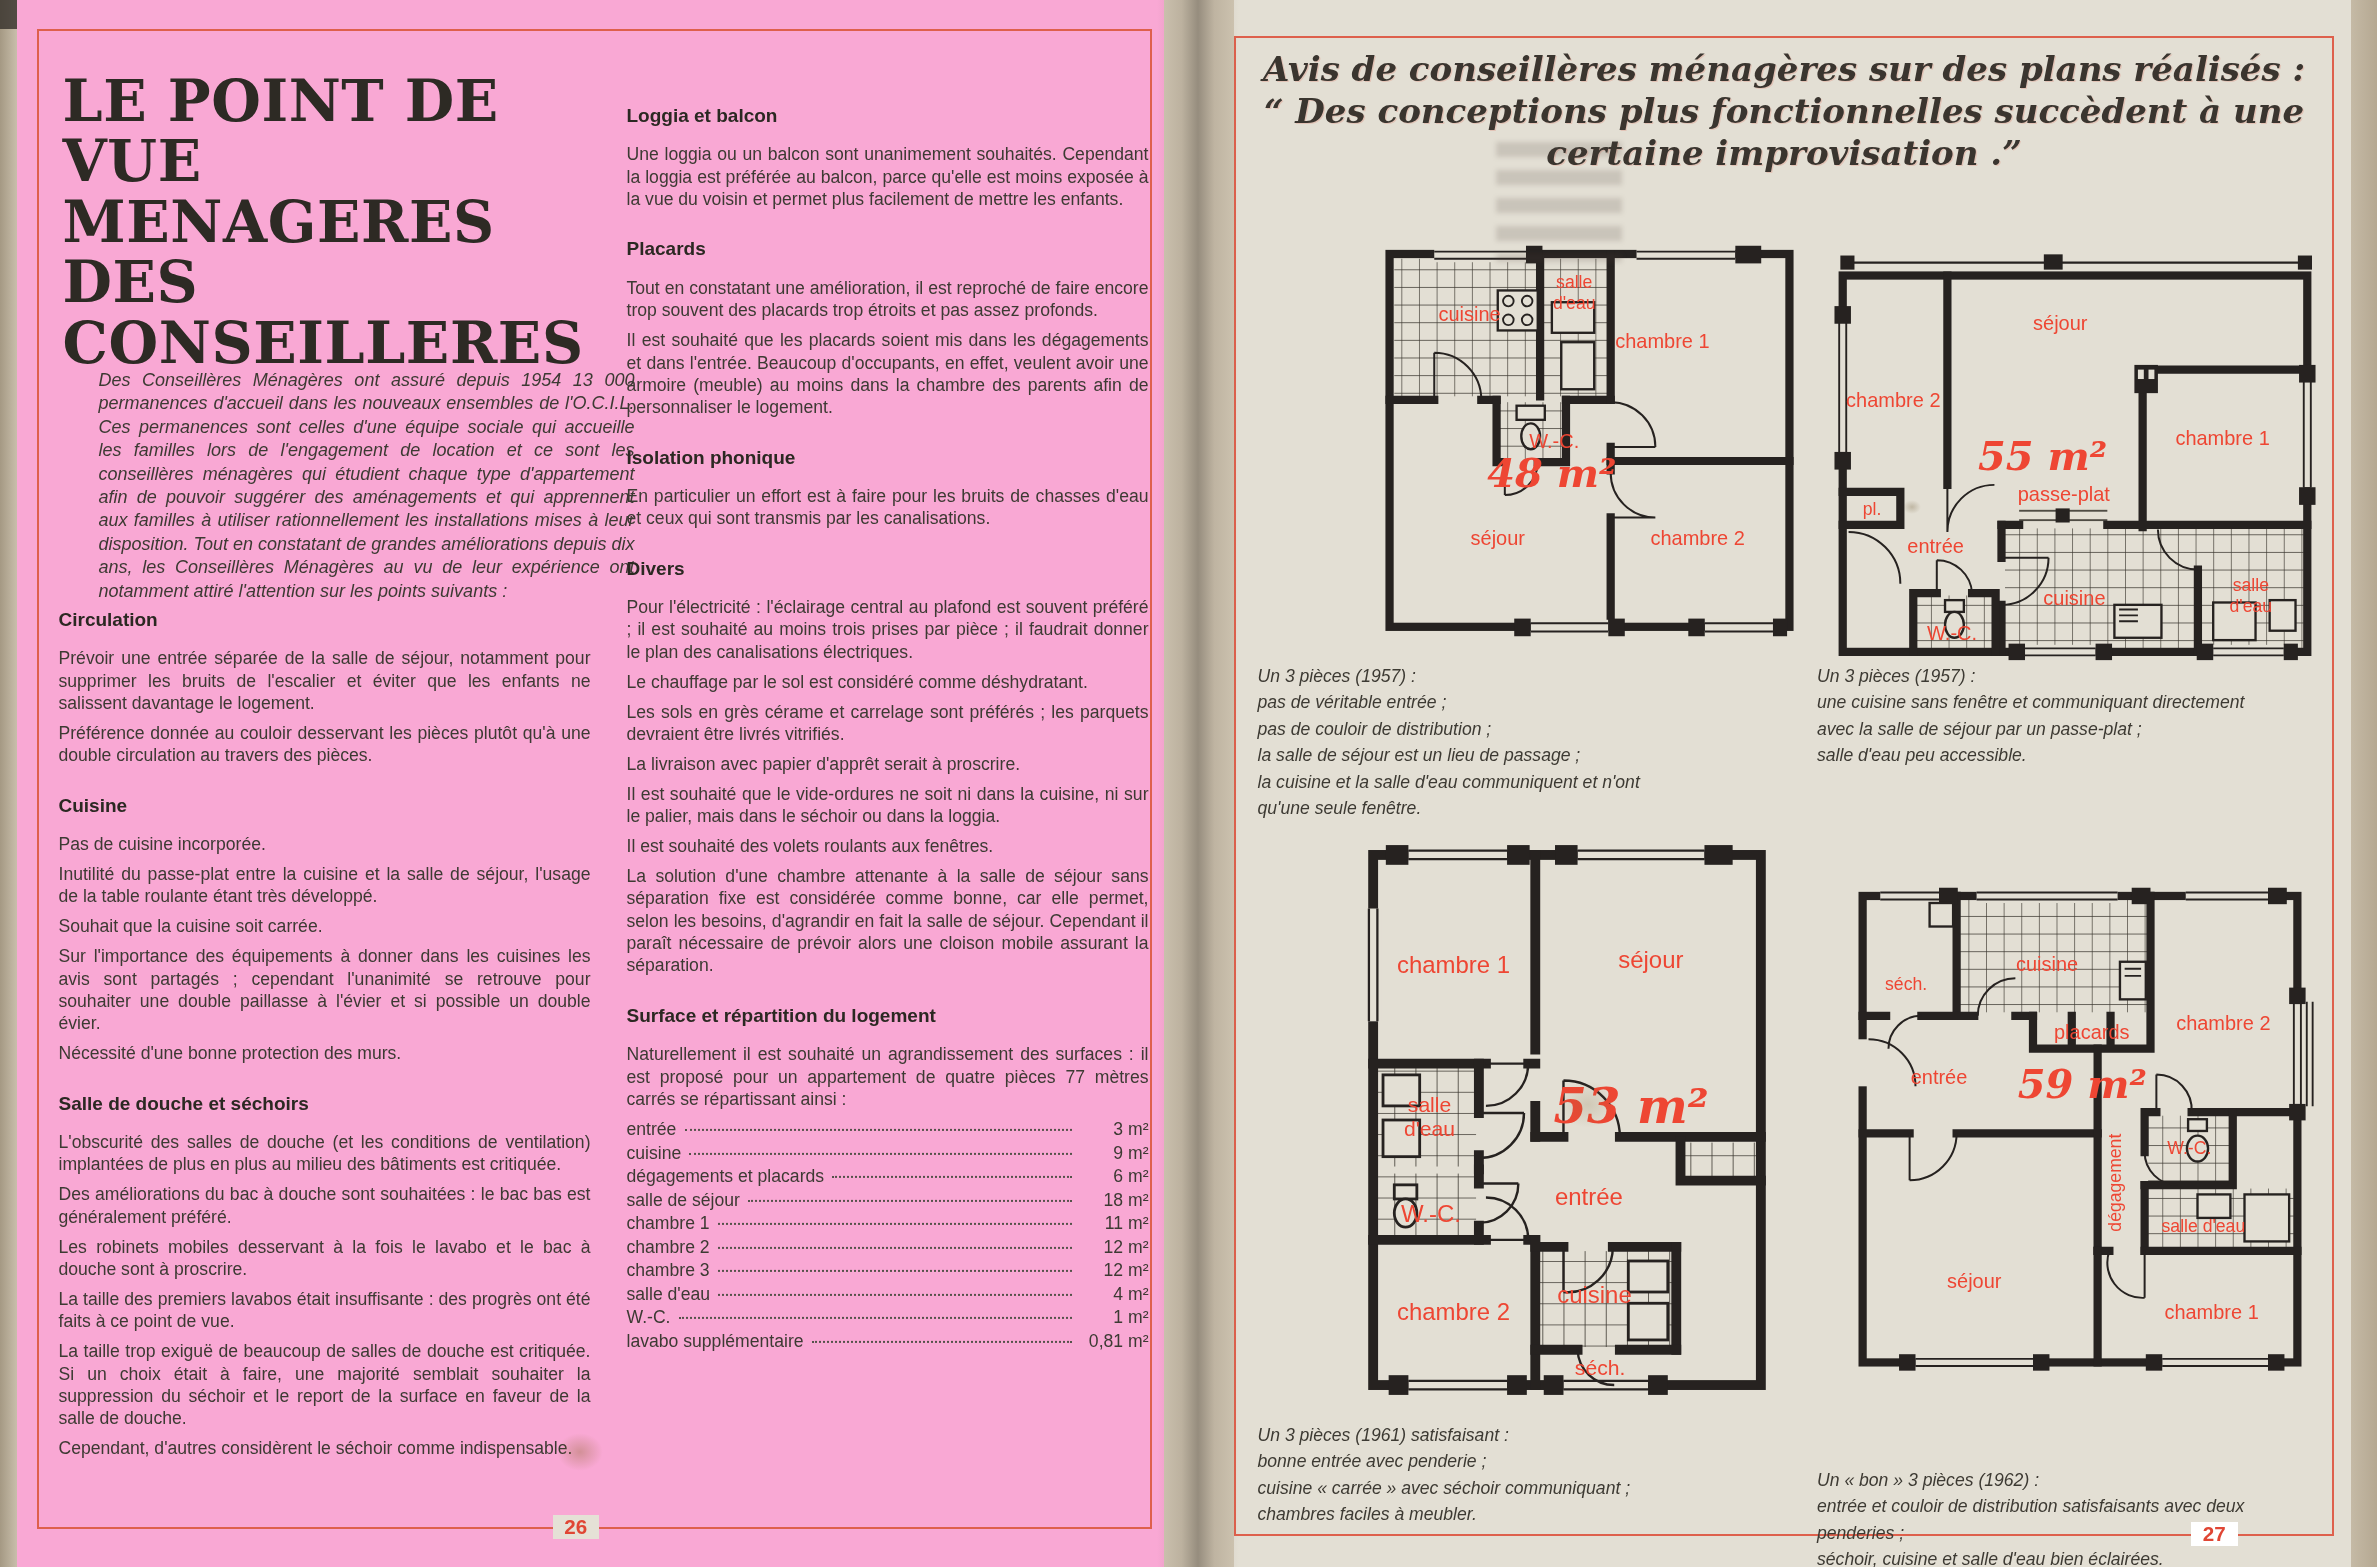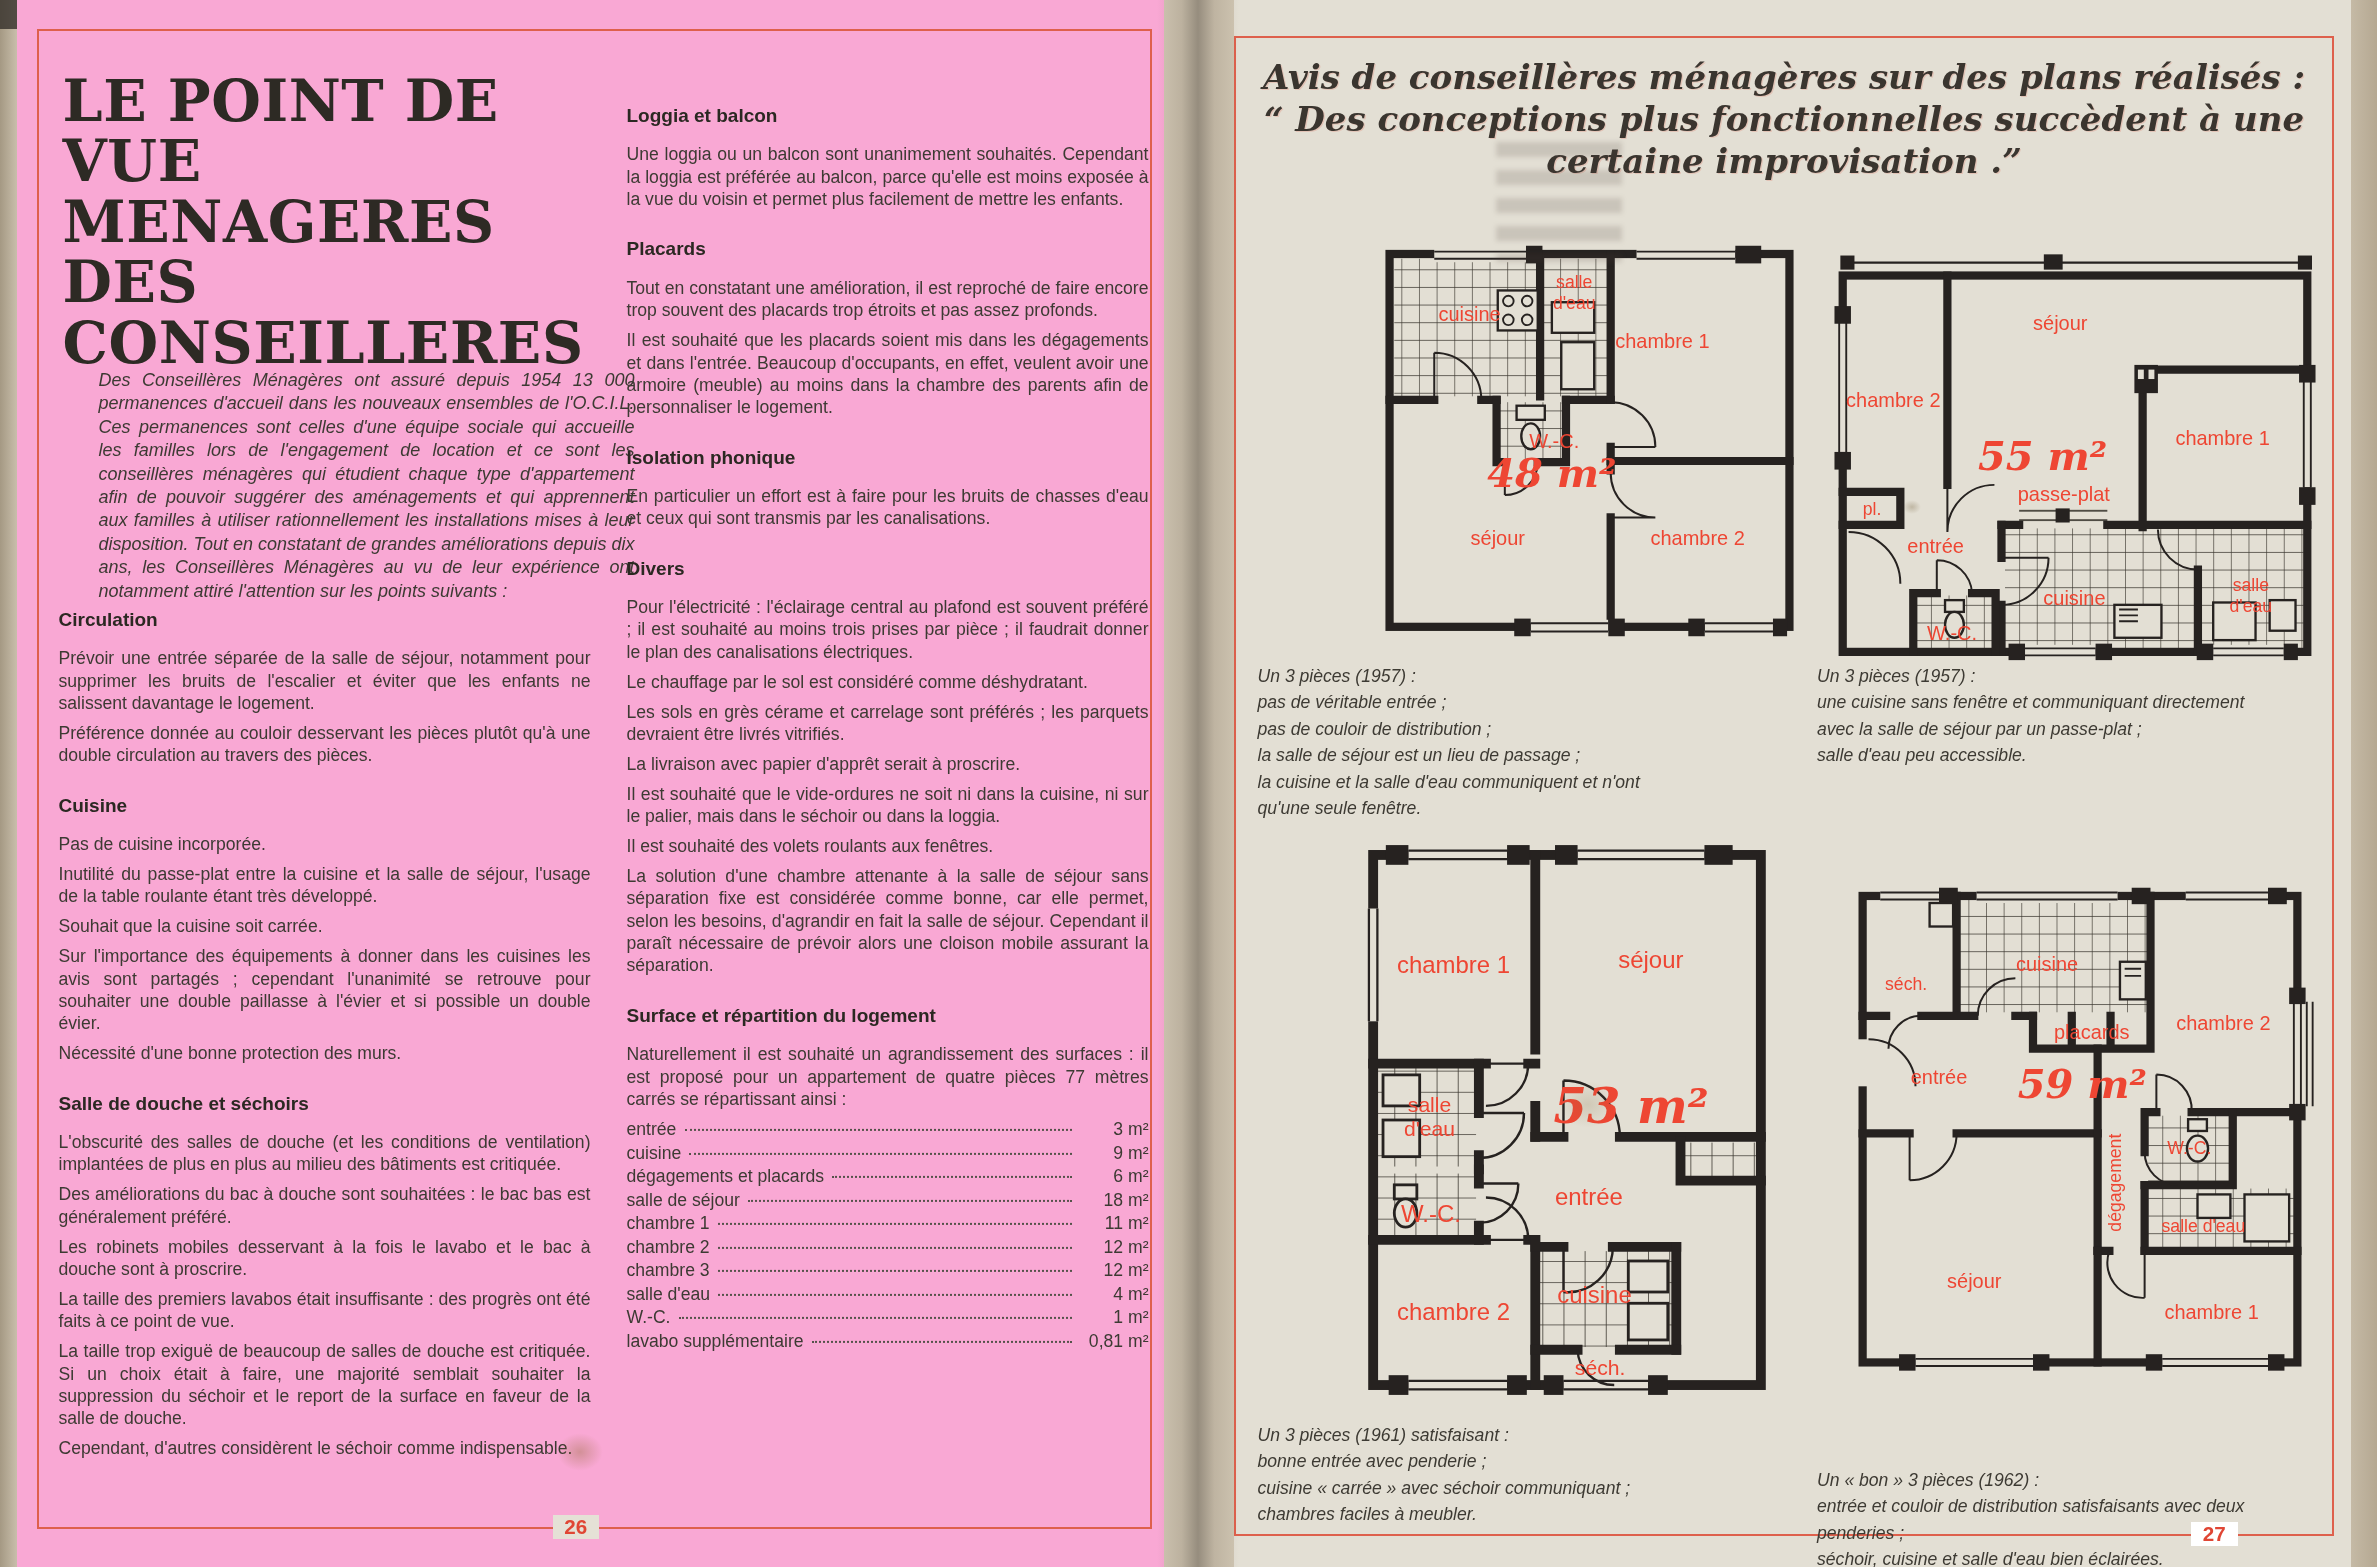--- a/index.html
+++ b/index.html
@@ -45,21 +45,21 @@
   .col p{margin:0 0 7.6px;}
 
   
   .srow{display:flex;align-items:baseline;height:23.5px;font-size:17.6px;}
   .srow .lab{white-space:nowrap;}
   .srow .dots{flex:1;margin:0 5.9px 0 8.2px;border-bottom:2.4px dotted #55524a;transform:translateY(-4.1px);}
   .srow .val{white-space:nowrap;min-width:71px;text-align:right;}
   .surface-table{margin-top:8.2px;}
 
   
-  .right-title{position:absolute;left:27px;top:56px;width:1046px;text-align:center;
+  .right-title{position:absolute;left:27px;top:48px;width:1046px;text-align:center;
     font-family:"DejaVu Serif",serif;font-style:italic;font-weight:bold;color:#3a352f;font-size:34px;line-height:1.24;
     text-shadow:1.2px 1.2px 0 rgba(224,70,52,.18);}
   .plan{position:absolute;}
   .plan svg{display:block;width:100%;height:100%;}
   .caption{position:absolute;font-style:italic;font-size:17.6px;line-height:1.5;color:#3d3a33;}
 
   
   .wall{stroke:#262220;stroke-width:7;fill:none;stroke-linecap:square;}
   .thin{stroke:#262220;stroke-width:2;fill:none;}
   .hair{stroke:#262220;stroke-width:1.6;fill:none;}

